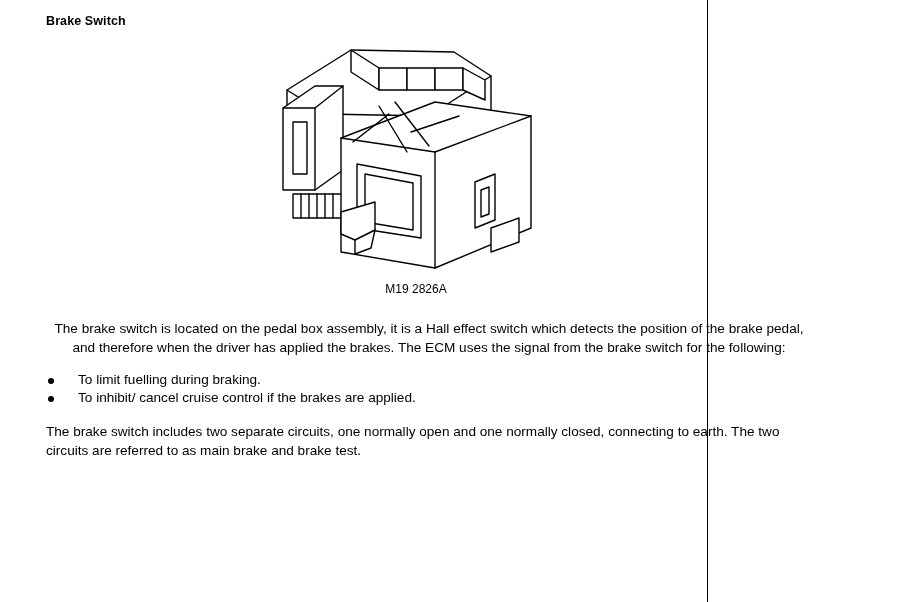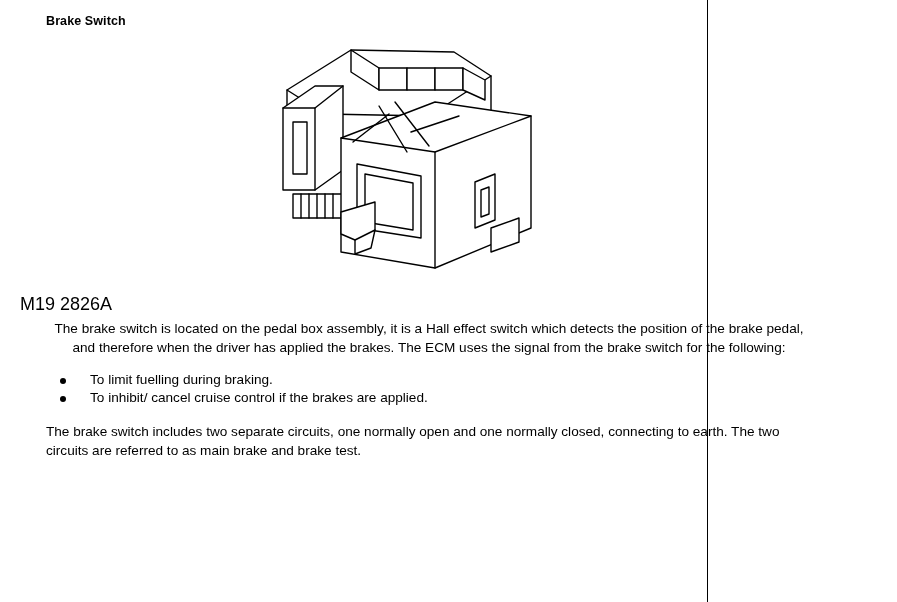--- a/index.html
+++ b/index.html
@@ -46,33 +46,34 @@
     position: relative;
     width: 766px;
     height: 240px;
     margin-top: 14px;
   }
   .figure svg {
     display: block;
     margin: 0 auto;
   }
   .figure-caption {
-    font-size: 18px;
-    margin-top: 12px;
+    text-align: center;
+    font-size: 12px;
+    margin-top: 0;
     margin-left: -26px;
   }
   .body-text {
     font-size: 13.6px;
     line-height: 18.6px;
     margin-top: 38px;
     text-align: center;
   }
   ul.bullets {
     list-style: none;
-    margin: 12px;
+    margin: 0;
     padding: 0;
   }
   ul.bullets li {
     font-size: 13.6px;
     line-height: 18.6px;
     position: relative;
     padding-left: 32px;
   }
   ul.bullets li .dot {
     position: absolute;

